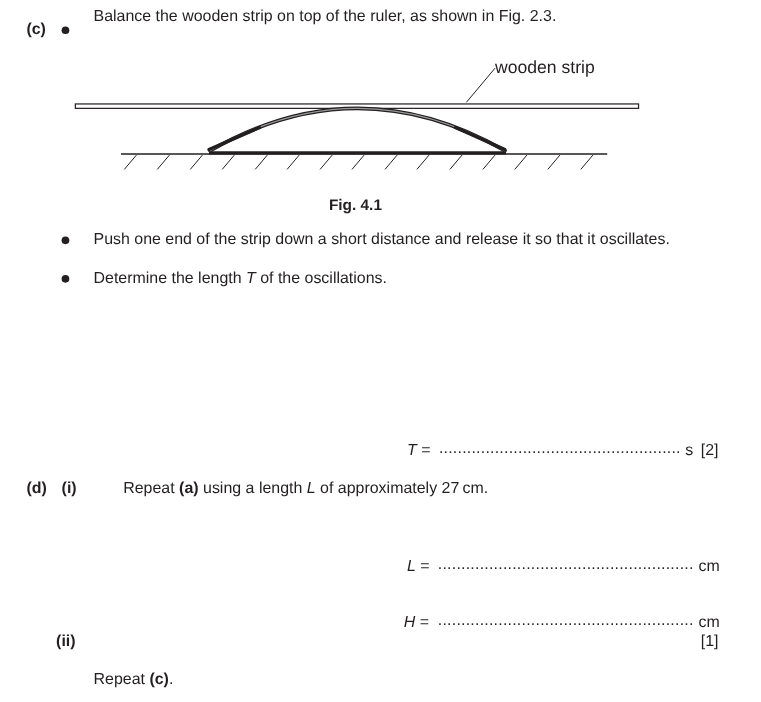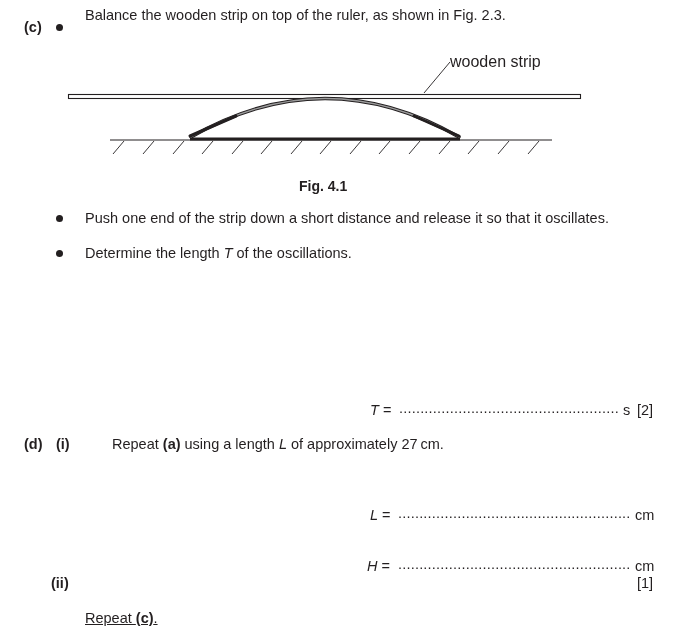--- a/index.html
+++ b/index.html
@@ -82,13 +82,13 @@
 <span class="abs" style="left:370px; top:508px;"><span class="i">L</span><span> =</span></span>
 <span class="abs dots" style="left:398px; top:506px; width:232px; overflow:hidden;">........................................................</span>
 <span class="abs" style="left:635px; top:508px;">cm</span>
 
 <span class="abs" style="left:367px; top:559px;"><span class="i">H</span><span> =</span></span>
 <span class="abs dots" style="left:398px; top:557px; width:232px; overflow:hidden;">........................................................</span>
 <span class="abs" style="left:635px; top:559px;">cm</span>
 <span class="abs" style="left:637px; top:576px;">[1]</span>
 
 <span class="abs b" style="left:51px; top:576px;">(ii)</span>
-<span class="abs" style="left:85px; top:611px;text-decoration:underline;"><span>Repeat </span><span class="b">(c)</span><span>.</span></span>
+<span class="abs" style="left:85px; top:611px;"><span>Repeat </span><span class="b">(c)</span><span>.</span></span>
 
 </body></html>

